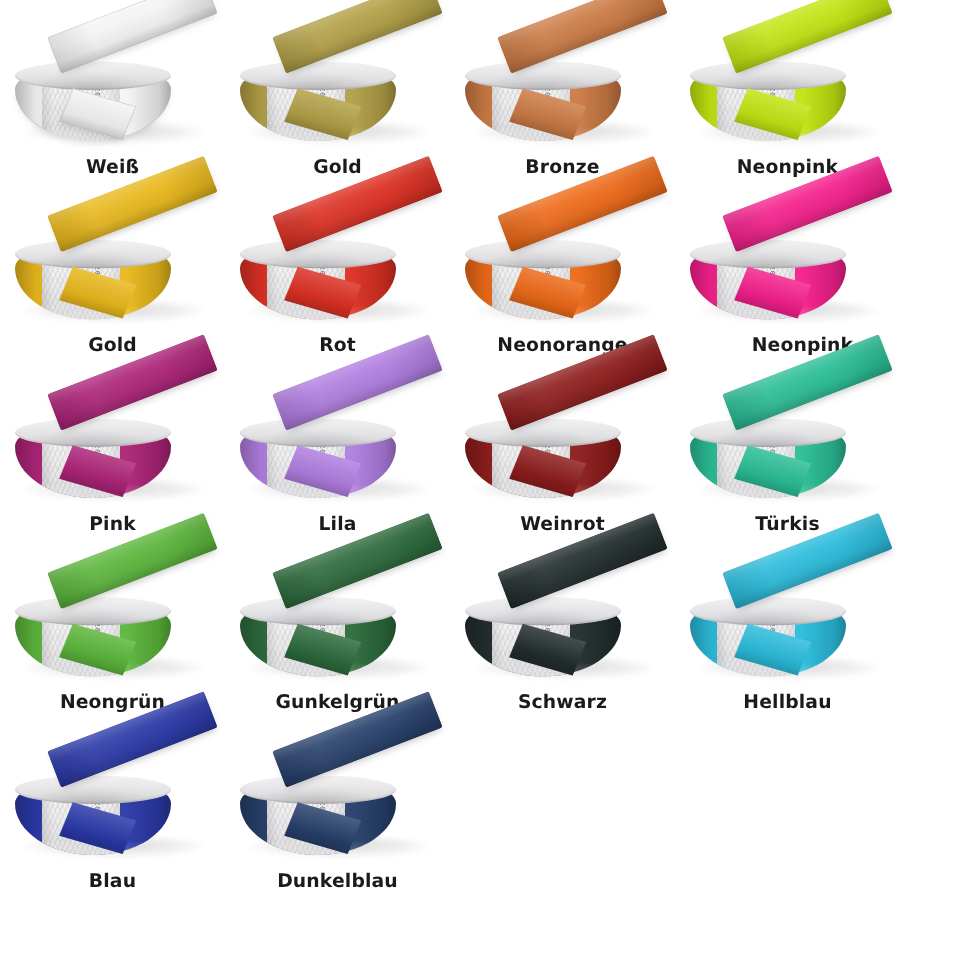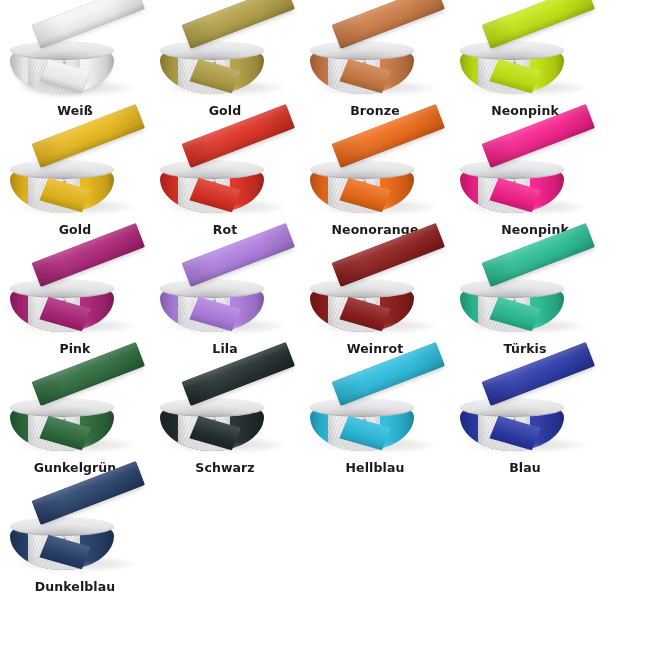--- a/index.html
+++ b/index.html
@@ -430,20 +430,37 @@
         </div>
         <div class="ring-top"></div>
         <div class="ring-bottom"></div>
       </div>
       <div class="strap-tail"></div>
       <div class="strap"></div>
     </div>
     <div class="band-label" style="color: rgb(27, 27, 27);">Türkis</div>
   </div>
 
+  <div class="swatch" data-tone="dark" style="--c: #5cb63c;">
+    <div class="band-art">
+      <div class="shadow"></div>
+      <div class="ring">
+        <div class="ring-body">
+          <div class="ring-panel">
+            <span class="serial">0394807</span>
+          </div>
+        </div>
+        <div class="ring-top"></div>
+        <div class="ring-bottom"></div>
+      </div>
+      <div class="strap-tail"></div>
+      <div class="strap"></div>
+    </div>
+    <div class="band-label" style="color: rgb(27, 27, 27);">Neongrün</div>
+  </div>
 
   <div class="swatch" data-tone="dark" style="--c: #2d6b3c;">
     <div class="band-art">
       <div class="shadow"></div>
       <div class="ring">
         <div class="ring-body">
           <div class="ring-panel">
             <span class="serial">0394807</span>
           </div>
         </div>

